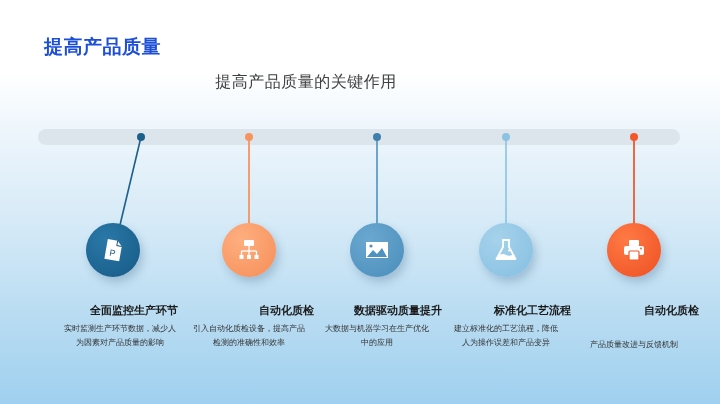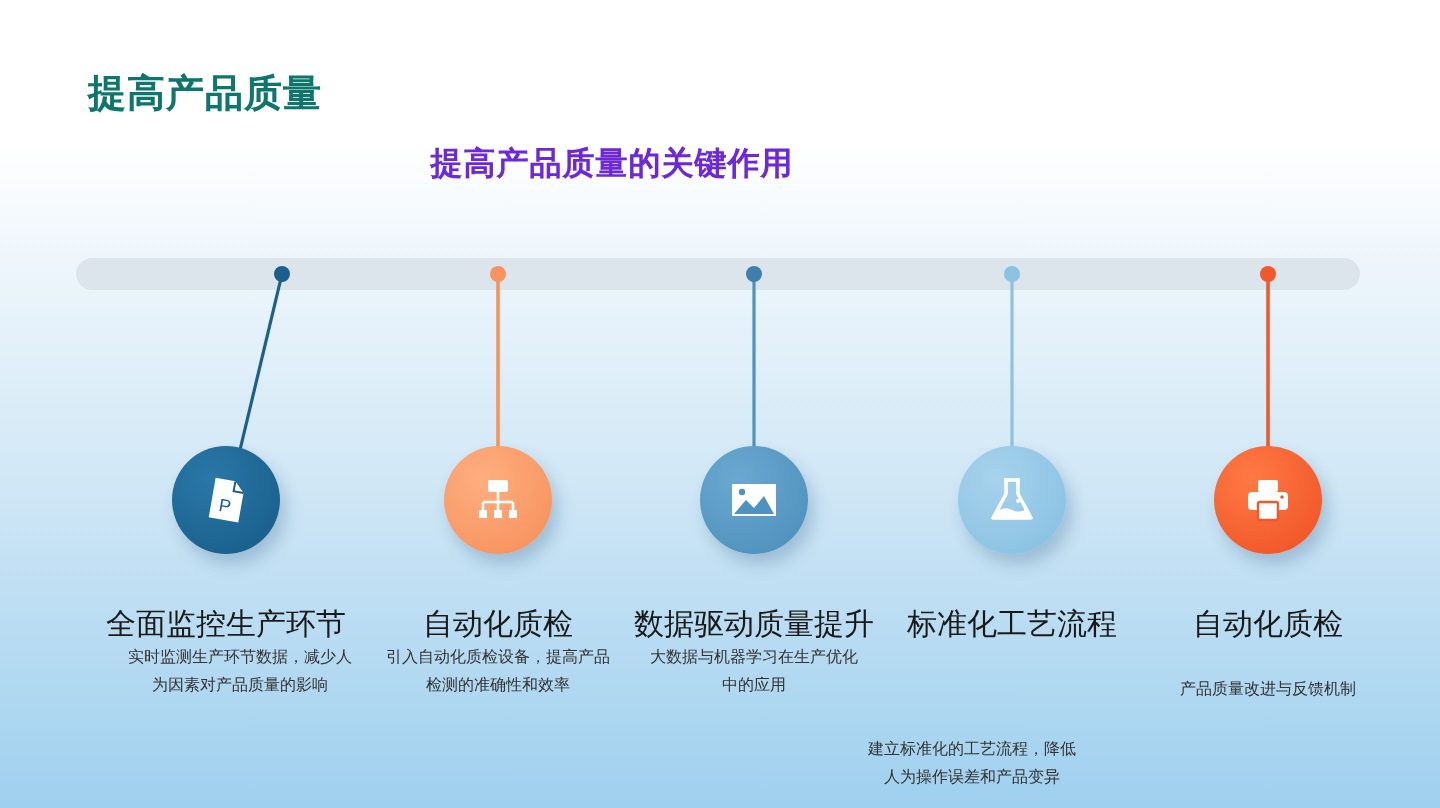--- a/index.html
+++ b/index.html
@@ -1,31 +1,31 @@
 <!DOCTYPE html>
 <html><head>
 <meta charset="utf-8">
 <style>
   html, body { margin:0; padding:0; }
   body {
     width:720px; height:404px; overflow:hidden; position:relative;
     font-family:"DejaVu Sans", "Liberation Sans", sans-serif;
     background: linear-gradient(180deg, #ffffff 0%, #ffffff 18%, #eef6fc 32%, #d6eaf7 55%, #b9dcf2 78%, #9fd0ef 100%);
   }
-  .title { position:absolute; left:44px; top:34px; font-size:19px; font-weight:bold; color:#0f766e; letter-spacing:0.5px; }
-  .subtitle { position:absolute; left:0; width:612px; top:72px; text-align:center; font-size:16px; font-weight:bold; color:#6d28d9; letter-spacing:0.5px; }
+  .title { position:absolute; left:44px; top:34px; font-size:19px; font-weight:bold; color:#1d4ed8; letter-spacing:0.5px; }
+  .subtitle { position:absolute; left:0; width:612px; top:72px; text-align:center; font-size:16px; font-weight:normal; color:#404040; letter-spacing:0.5px; }
   .track { position:absolute; left:38px; top:129px; width:642px; height:16px; border-radius:8px; background:#dde5ec; }
   .dot { position:absolute; width:8px; height:8px; border-radius:50%; top:133px; }
   .circle {
     position:absolute; width:54px; height:54px; border-radius:50%;
     display:flex; align-items:center; justify-content:center;
     box-shadow: 3px 5px 8px rgba(40,80,120,0.25);
   }
   .circle svg { width:28px; height:28px; }
-  .item-title { position:absolute; width:130px; text-align:center; font-size:15px; font-weight:normal; color:#1a1a1a; top:303px; }
+  .item-title { position:absolute; width:130px; text-align:right; font-size:11px; font-weight:bold; color:#1a1a1a; top:303px; }
   .item-desc { position:absolute; width:112px; text-align:center; font-size:8px; line-height:14px; color:#333; top:322px; }
 </style>
 </head>
 <body>
 
 <div class="title">提高产品质量</div>
 <div class="subtitle">提高产品质量的关键作用</div>
 
 <div class="track"></div>
 
@@ -88,16 +88,16 @@
 <div class="item-title" style="left:48px;">全面监控生产环节</div>
 <div class="item-desc" style="left:64px;">实时监测生产环节数据，减少人为因素对产品质量的影响</div>
 
 <div class="item-title" style="left:184px;">自动化质检</div>
 <div class="item-desc" style="left:193px; width:112px;">引入自动化质检设备，提高产品检测的准确性和效率</div>
 
 <div class="item-title" style="left:312px;">数据驱动质量提升</div>
 <div class="item-desc" style="left:325px; width:104px;">大数据与机器学习在生产优化中的应用</div>
 
 <div class="item-title" style="left:441px;">标准化工艺流程</div>
-<div class="item-desc" style="left:432px; width:108px;margin-top:46px;">建立标准化的工艺流程，降低人为操作误差和产品变异</div>
+<div class="item-desc" style="left:452px; width:108px;">建立标准化的工艺流程，降低人为操作误差和产品变异</div>
 
 <div class="item-title" style="left:569px;">自动化质检</div>
 <div class="item-desc" style="left:580px; width:108px;margin-top:16px;">产品质量改进与反馈机制</div>
 
 </body></html>

